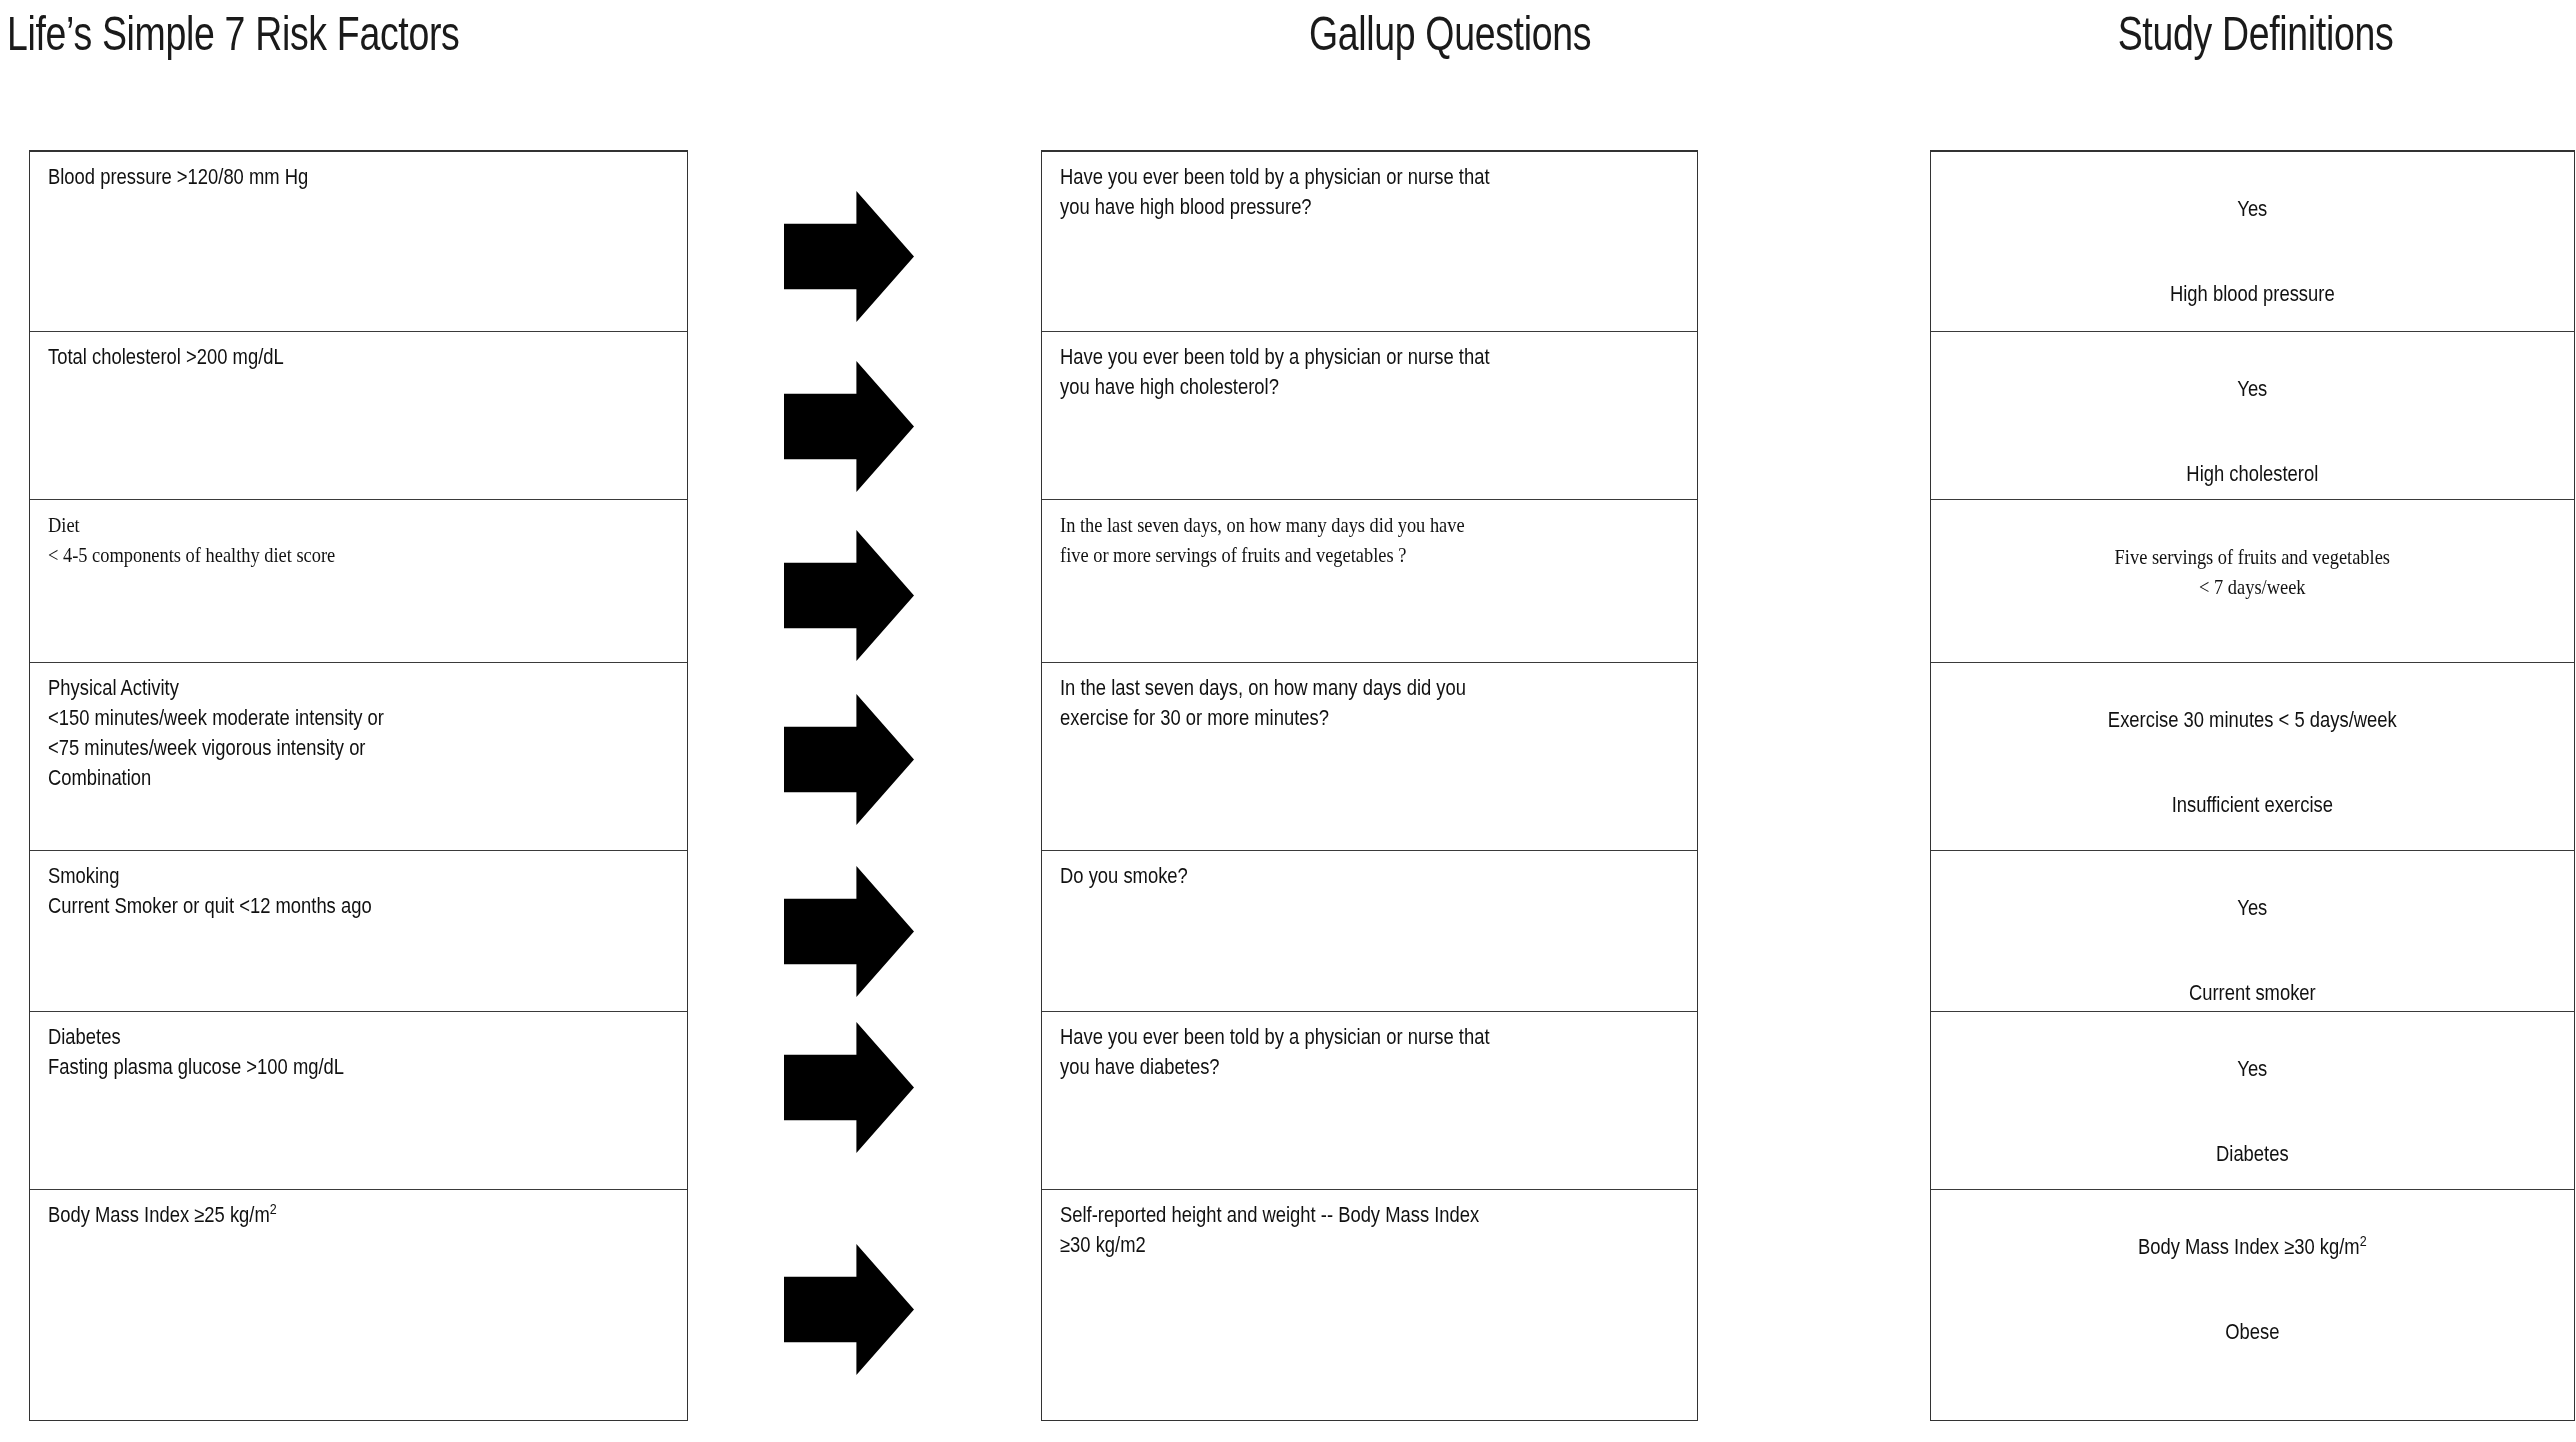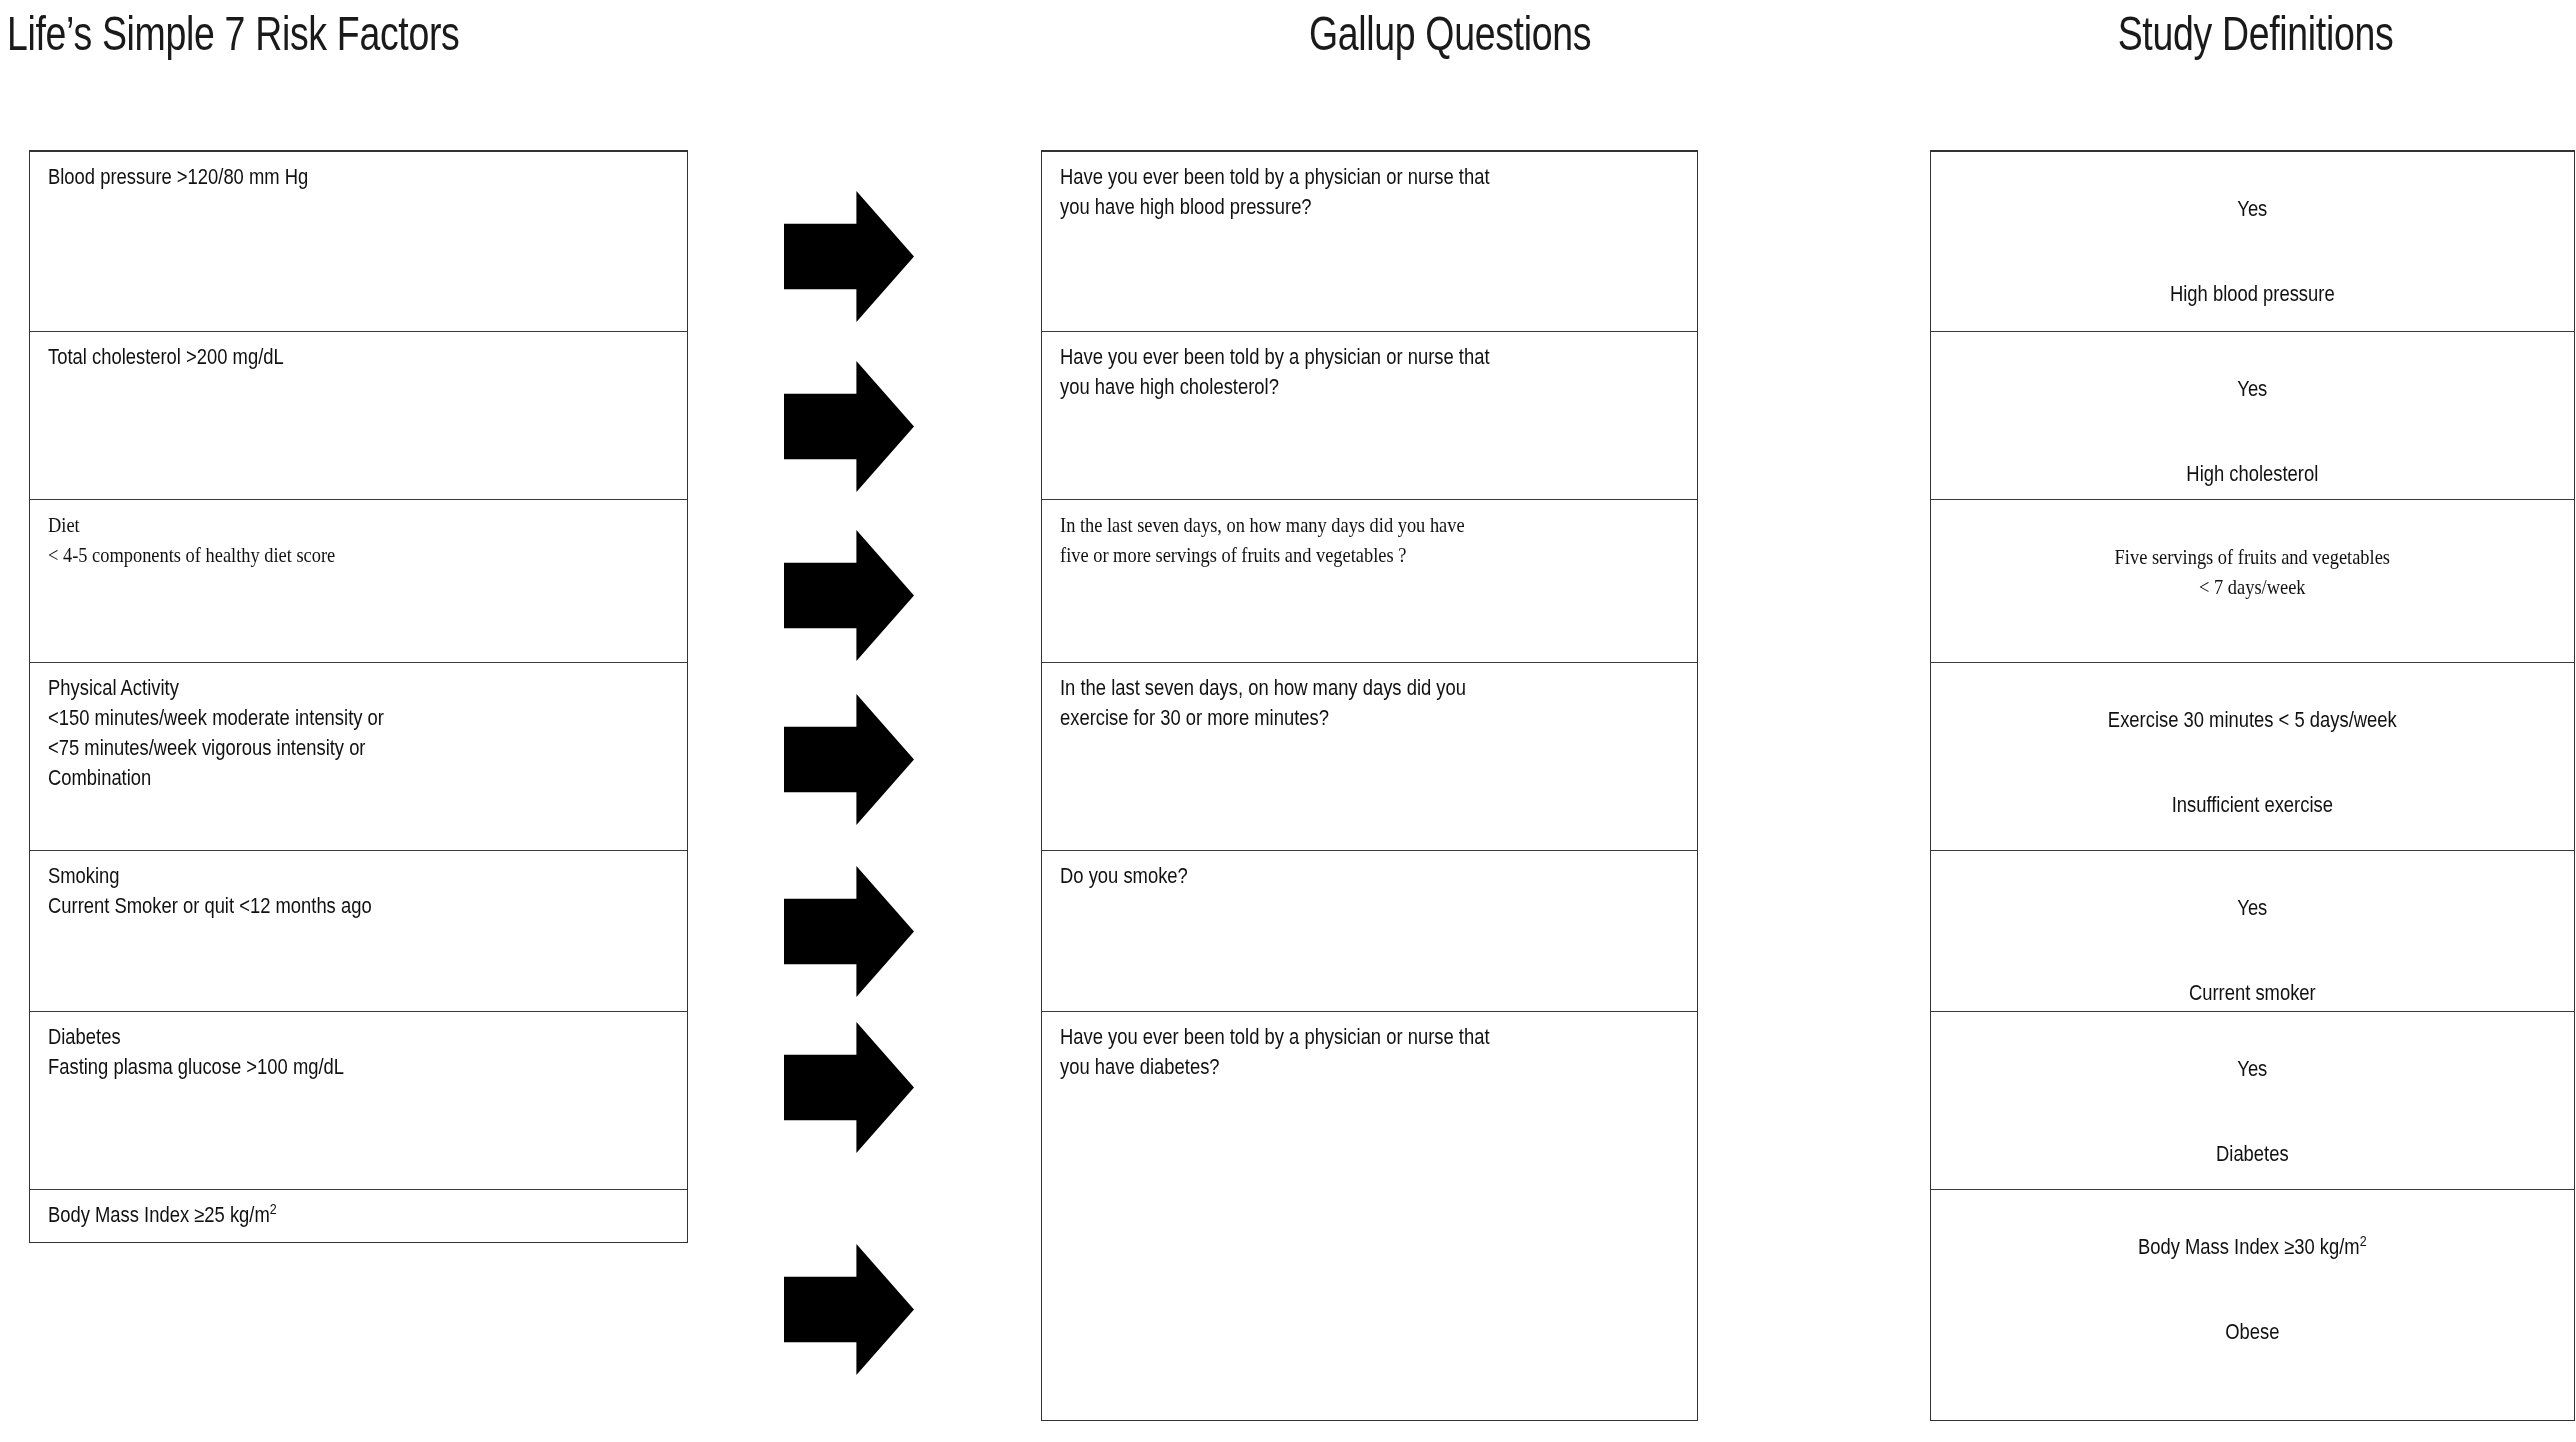--- a/index.html
+++ b/index.html
@@ -31,21 +31,21 @@
   #head-study  { left: 1954px; top: 10px;  width: 603px; text-align: center; transform-origin: center top; }
 
   
   .table {
     position: absolute;
     box-sizing: border-box;
     border: 1.6px solid #333333;
     border-top-width: 2.5px;
     background: #ffffff;
   }
-  #table-risk   { left: 29px;   top: 150px; width: 659px;  height: 1093px; }
+  #table-risk   { left: 29px;   top: 150px; width: 659px;  height: 1271px; }
   #table-gallup { left: 1041px; top: 150px; width: 657px;  height: 1271px; }
   #table-study  { left: 1930px; top: 150px; width: 645px;  height: 1271px; }
 
   .row {
     box-sizing: border-box;
     border-bottom: 1.6px solid #3a3a3a;
     position: relative;
     overflow: hidden;
   }
   .row:last-child { border-bottom: none; }
@@ -188,20 +188,24 @@
     <div class="cell-left">In the last seven  days, on how  many days did you
 exercise for 30 or more  minutes?</div>
   </div>
   <div class="row r4">
     <div class="cell-left">Do  you smoke?</div>
   </div>
   <div class="row r5">
     <div class="cell-left">Have  you ever  been told by a physician or nurse  that
 you have diabetes?</div>
   </div>
+  <div class="row r6">
+    <div class="cell-left">Self-reported  height and weight -- Body Mass Index
+≥30 kg/m2</div>
+  </div>
 </div>
 
 <div class="table" id="table-study">
   <div class="row r0">
     <div class="cell-center">
       <span>Yes</span>
       <span class="gap"></span>
       <span>High blood pressure</span>
     </div>
   </div>

